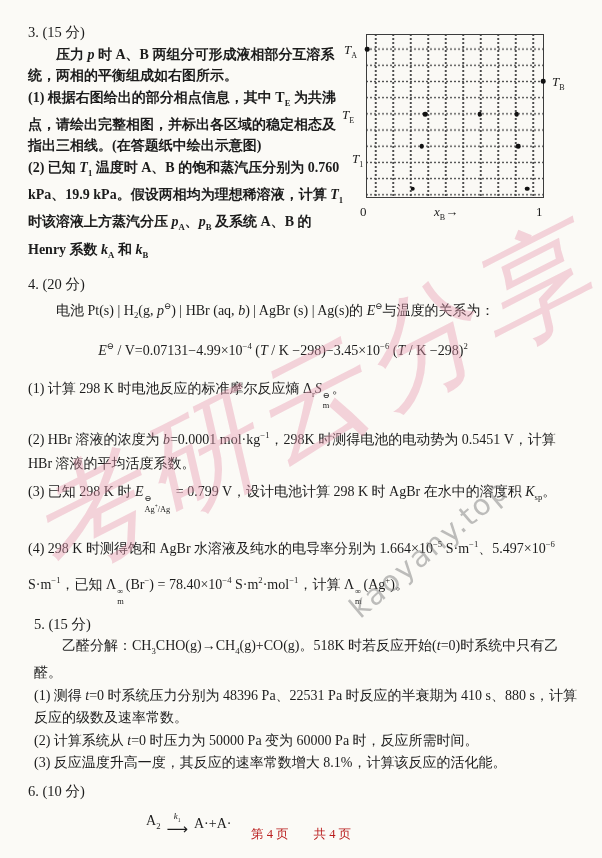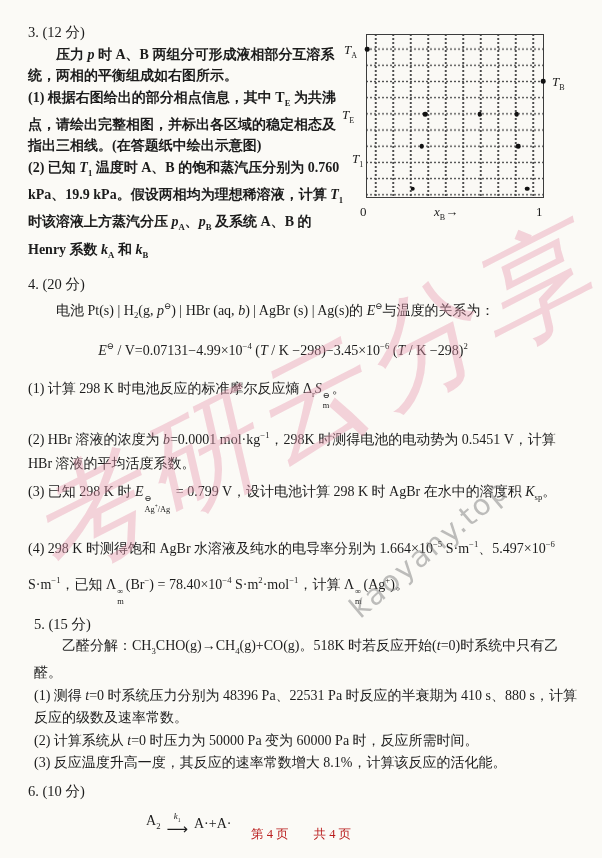--- a/index.html
+++ b/index.html
@@ -85,21 +85,21 @@
     transform:rotate(-40deg);
     z-index:6;
   }
 </style>
 </head>
 <body>
 
 <div class="page">
 
   <section id="p3">
-    <p class="pnum">3. (12 分)</p>
+    <p class="pnum">3. (15 分)</p>
     <div class="p3-text">
       <p class="indent">压力 <i>p</i> 时 A、B 两组分可形成液相部分互溶系统，两相的平衡组成如右图所示。</p>
       <p>(1) 根据右图给出的部分相点信息，其中 T<sub>E</sub> 为共沸点，请绘出完整相图，并标出各区域的稳定相态及指出三相线。(在答题纸中绘出示意图)</p>
       <p>(2) 已知 <i>T</i><sub>1</sub> 温度时 A、B 的饱和蒸汽压分别为 0.760 kPa、19.9 kPa。假设两相均为理想稀溶液，计算 <i>T</i><sub>1</sub> 时该溶液上方蒸汽分压 <i>p</i><sub>A</sub>、<i>p</i><sub>B</sub> 及系统 A、B 的 Henry 系数 <i>k</i><sub>A</sub> 和 <i>k</i><sub>B</sub></p>
     </div>
 
     <div class="diagram">
       <span class="ylab lbl-ta"><i>T</i><sub>A</sub></span>
       <span class="ylab lbl-te"><i>T</i><sub>E</sub></span>
       <span class="ylab lbl-t1"><i>T</i><sub>1</sub></span>

